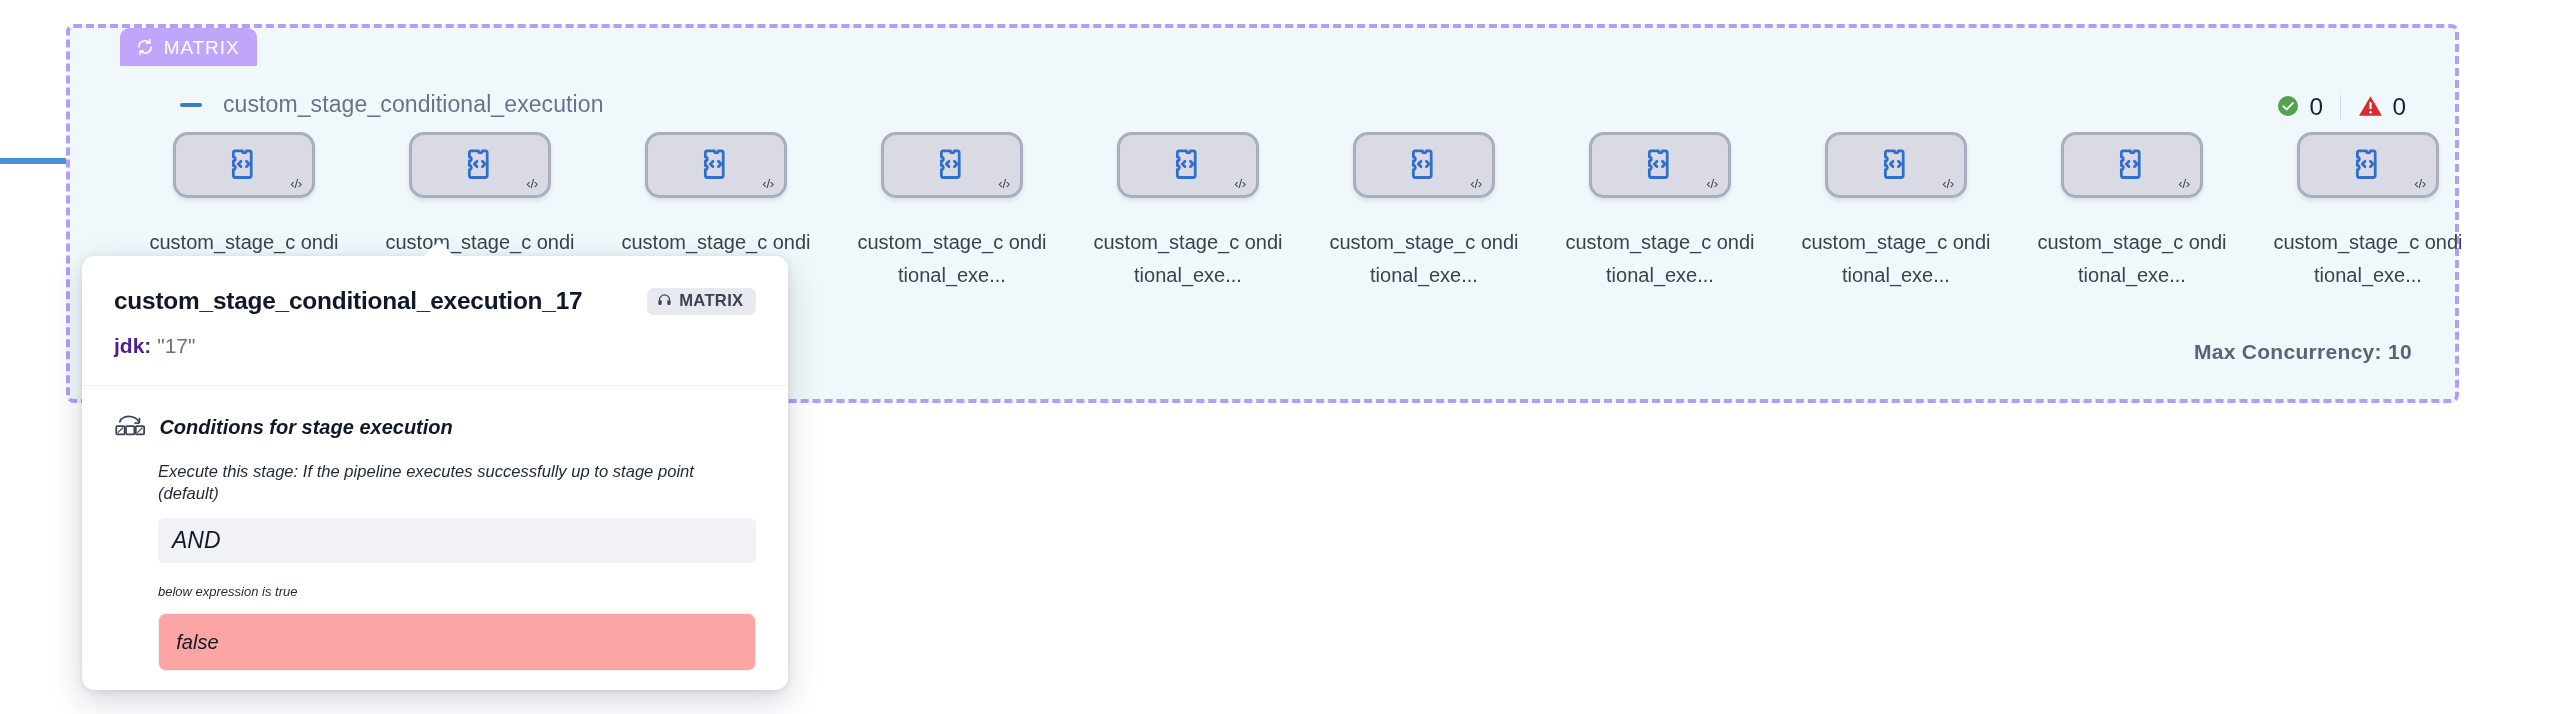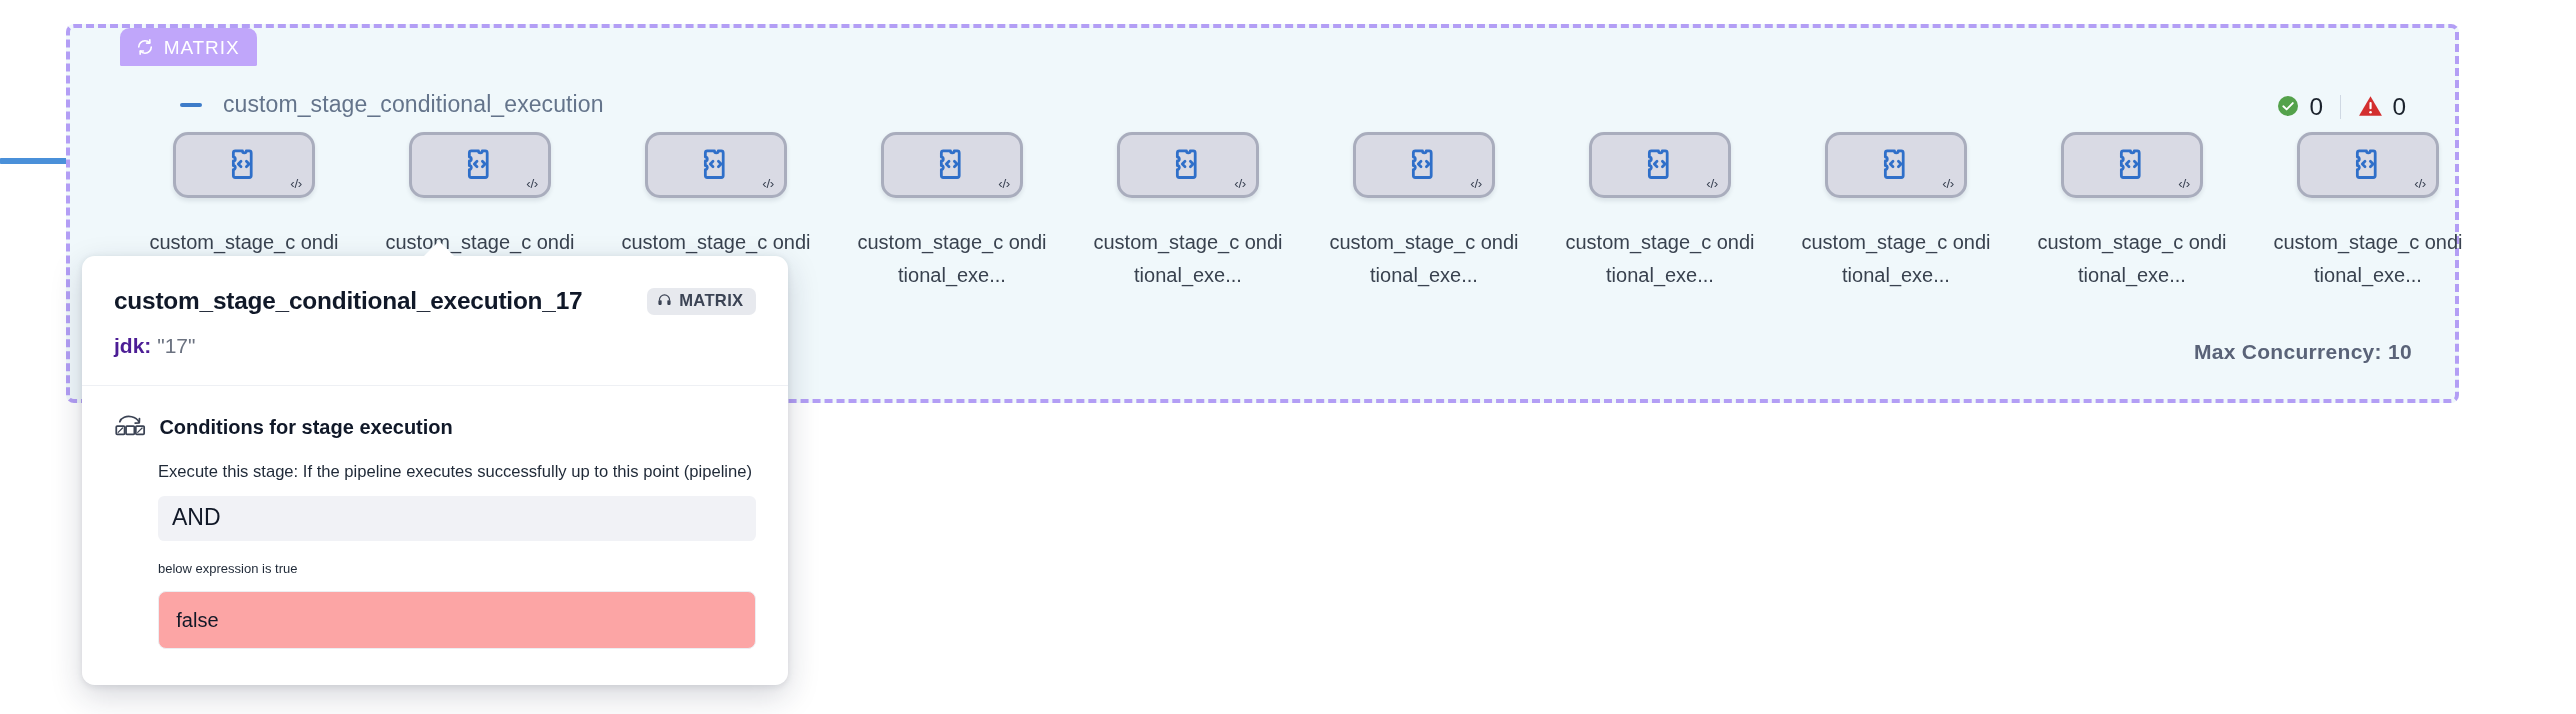--- a/index.html
+++ b/index.html
@@ -245,21 +245,22 @@
     font-size: 21px;
     color: #6b7280;
     line-height: 1.2;
   }
   .tt-sub b {
     color: #4c1d95;
     font-weight: bold;
   }
 
   .tt-body {
-    padding: 27px 32px 36px 32px;
+    padding: 27px 32px 19px 32px;
+    font-style: italic;
   }
   .tt-section-head {
     display: flex;
     align-items: center;
     gap: 13.4px;
   }
   .tt-section-title {
     font-size: 20px;
     font-weight: bold;
     color: #101828;
@@ -499,21 +500,21 @@
             <rect x="1.8" y="12.6" width="8" height="8" rx="0.9" stroke="#3b4354" stroke-width="1.7" fill="none"></rect>
             <rect x="11.2" y="12.6" width="8" height="8" rx="0.9" stroke="#3b4354" stroke-width="1.7" fill="none"></rect>
             <rect x="20.6" y="12.6" width="8" height="8" rx="0.9" stroke="#3b4354" stroke-width="1.7" fill="none"></rect>
             <path d="M3.6 18.6 L7.8 14.4" stroke="#3b4354" stroke-width="1.2" stroke-linecap="round"></path>
             <path d="M22.4 18.6 L26.6 14.4" stroke="#3b4354" stroke-width="1.2" stroke-linecap="round"></path>
           </svg>
         </span>
         <span class="tt-section-title">Conditions for stage execution</span>
       </div>
 
-      <div class="tt-desc">Execute this stage: If the pipeline executes successfully up to this point (pipeline)</div>
+      <div class="tt-desc">Execute this stage: If the pipeline executes successfully up to stage point (default)</div>
       <div class="tt-pill">AND</div>
       <div class="tt-desc2">below expression is true</div>
       <div class="tt-expr">false</div>
     </div>
   </div>
 
 </div>
 
 
 </body></html>

